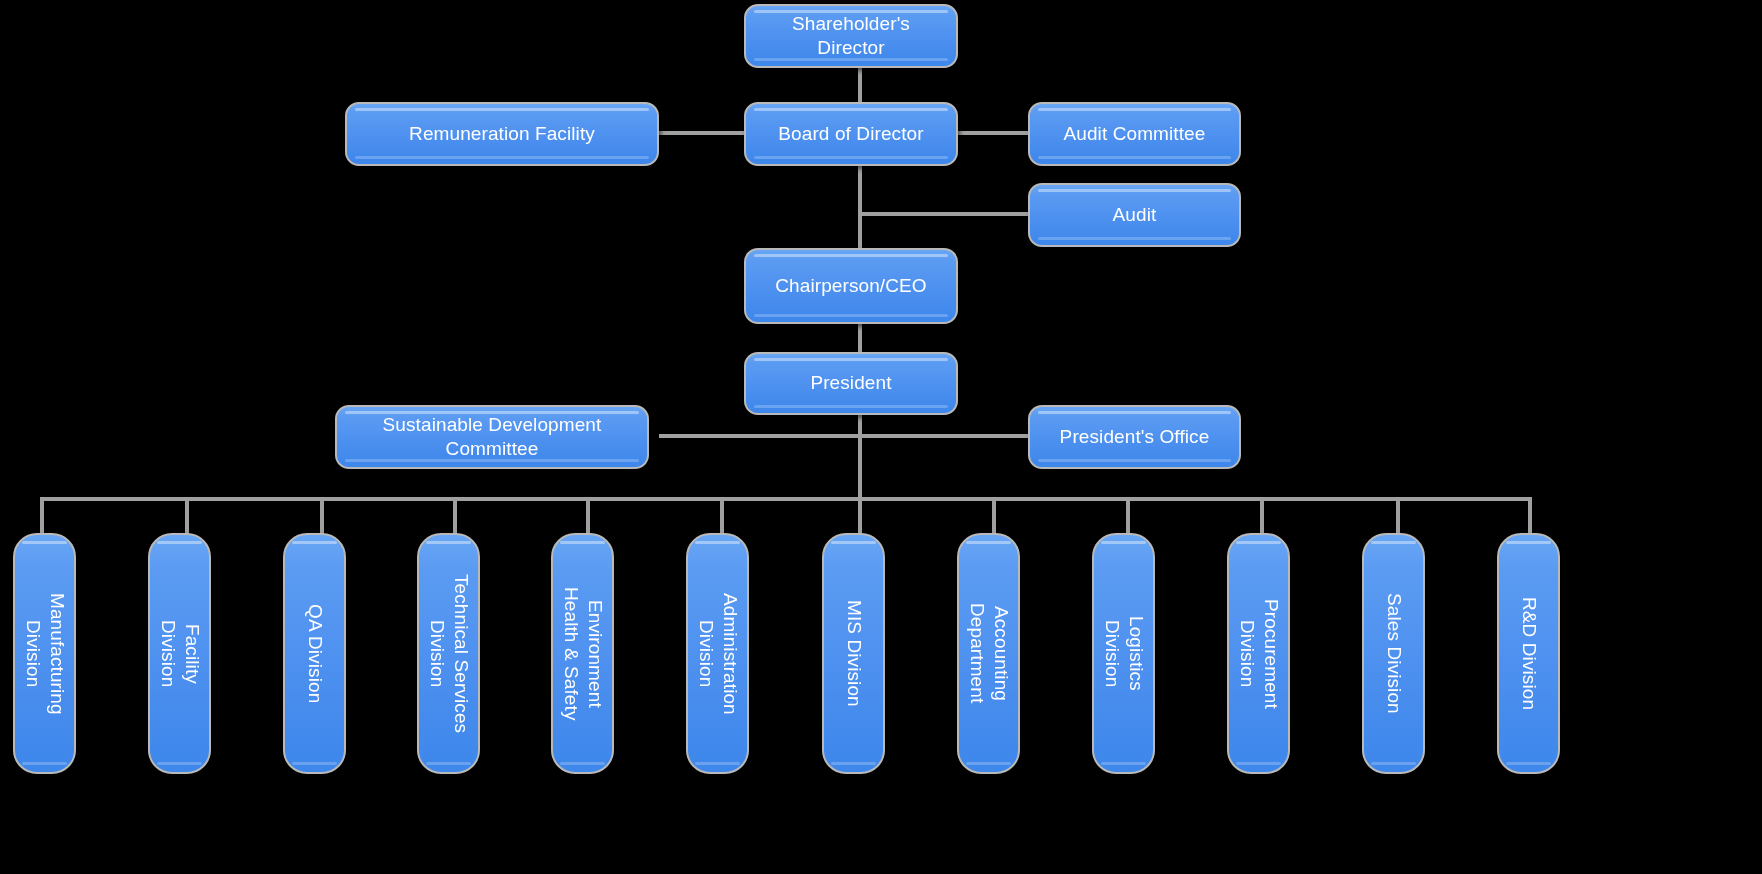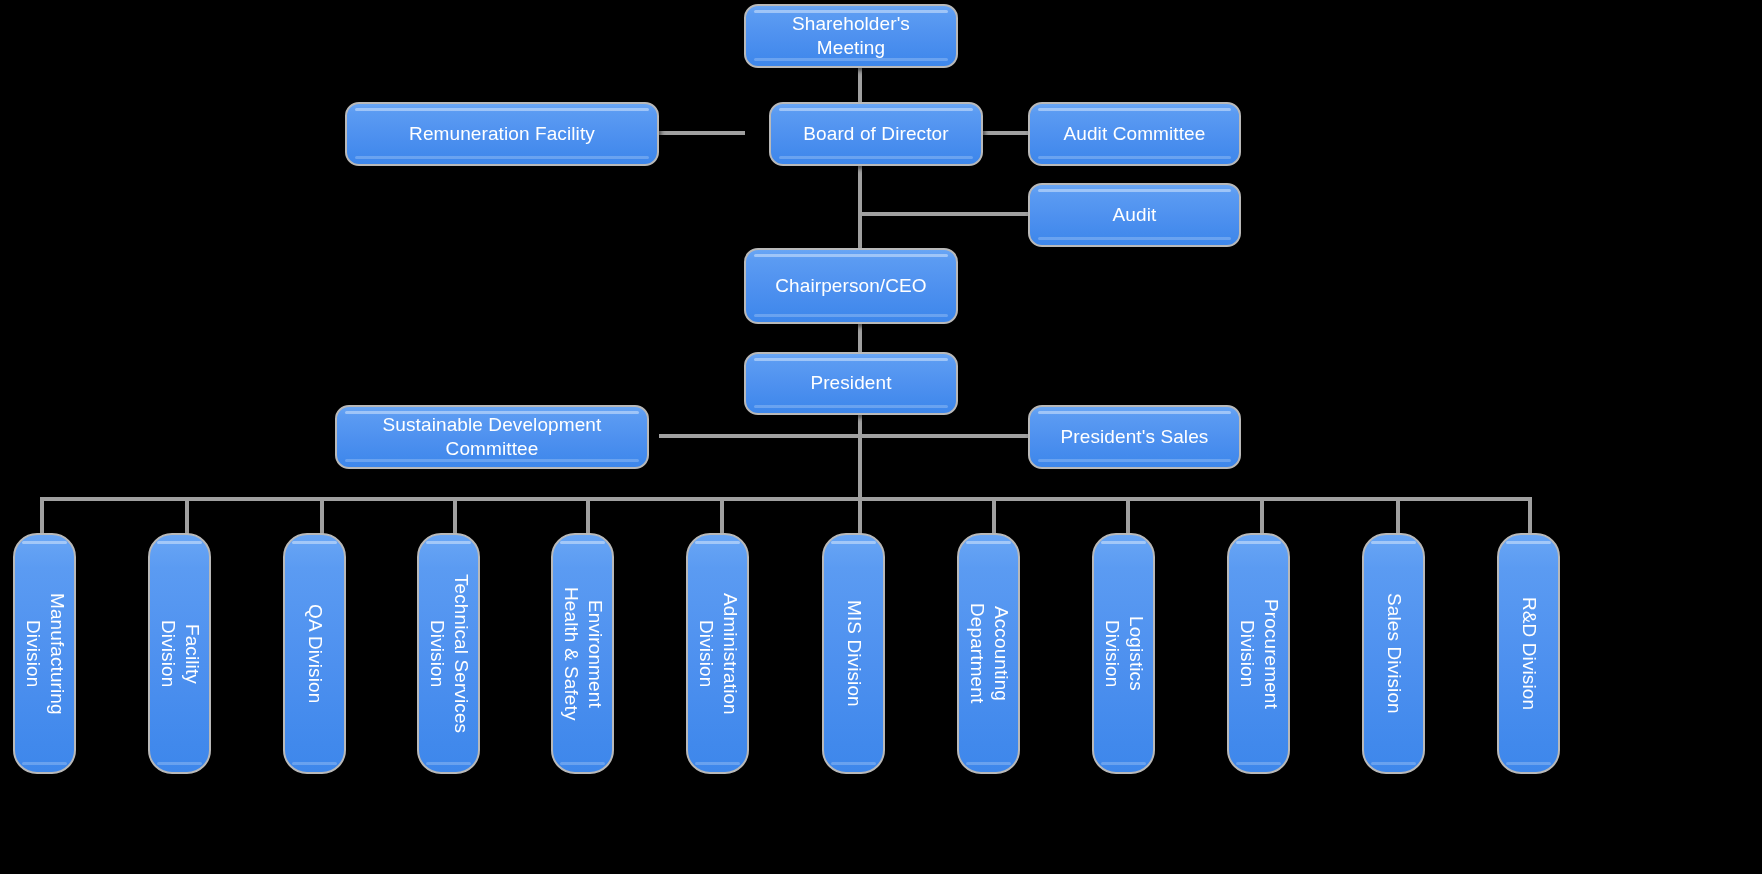--- a/index.html
+++ b/index.html
@@ -128,24 +128,24 @@
   <div class="line v" style="left:720px;  top:497px; height:40px;"></div>
   <div class="line v" style="left:858px;  top:497px; height:40px;"></div>
   <div class="line v" style="left:992px;  top:497px; height:40px;"></div>
   <div class="line v" style="left:1126px; top:497px; height:40px;"></div>
   <div class="line v" style="left:1260px; top:497px; height:40px;"></div>
   <div class="line v" style="left:1396px; top:497px; height:40px;"></div>
   <div class="line v" style="left:1528px; top:497px; height:40px;"></div>
 
   <div class="node" style="left:744px; top:4px; width:214px; height:64px;">
     <span class="label">Shareholder's
-Meeting</span>
-  </div>
-
-  <div class="node" style="left:744px; top:102px; width:214px; height:64px;margin-left:25px;">
+Director</span>
+  </div>
+
+  <div class="node" style="left:744px; top:102px; width:214px; height:64px;">
     <span class="label">Board of Director</span>
   </div>
 
   <div class="node" style="left:345px; top:102px; width:314px; height:64px;">
     <span class="label">Remuneration Facility</span>
   </div>
 
   <div class="node" style="left:1028px; top:102px; width:213px; height:64px;">
     <span class="label">Audit Committee</span>
   </div>
@@ -161,21 +161,21 @@
   <div class="node" style="left:744px; top:352px; width:214px; height:63px;">
     <span class="label">President</span>
   </div>
 
   <div class="node" style="left:335px; top:405px; width:314px; height:64px;">
     <span class="label">Sustainable Development
 Committee</span>
   </div>
 
   <div class="node" style="left:1028px; top:405px; width:213px; height:64px;">
-    <span class="label">President's Sales</span>
+    <span class="label">President's Office</span>
   </div>
 
   <div class="node vertical" style="left:13px; top:533px; width:63px; height:241px;">
     <span class="label">Manufacturing
 Division</span>
   </div>
 
   <div class="node vertical" style="left:148px; top:533px; width:63px; height:241px;">
     <span class="label">Facility
 Division</span>

